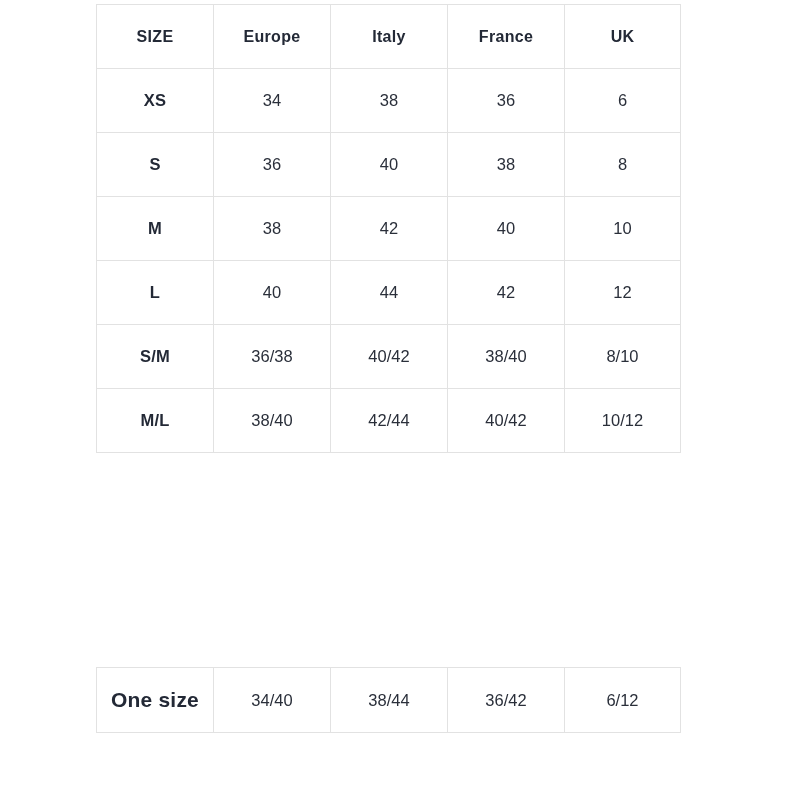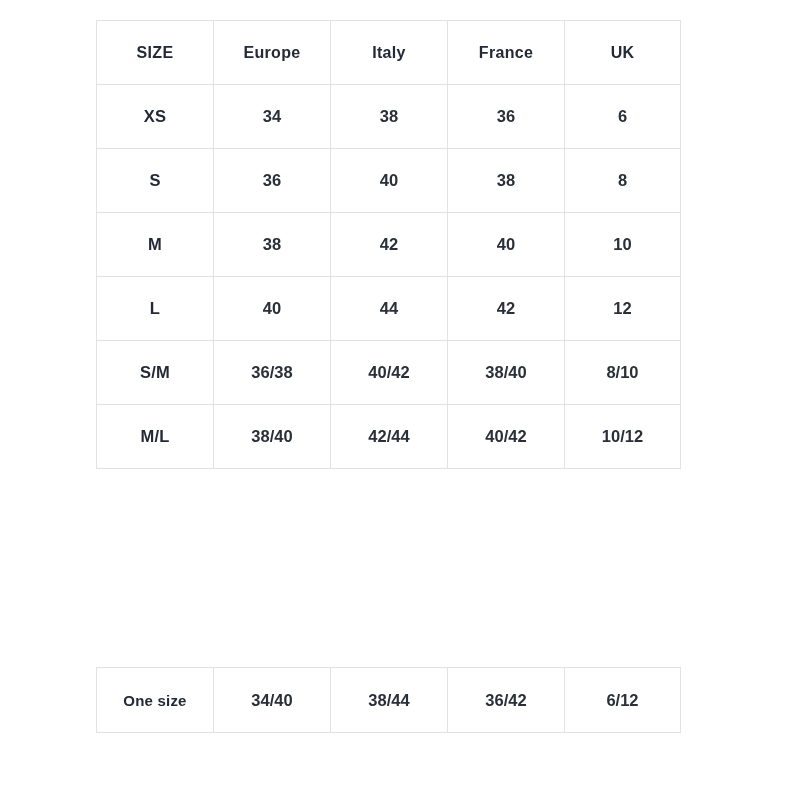--- a/index.html
+++ b/index.html
@@ -18,21 +18,21 @@
     position: relative;
     width: 800px;
     height: 800px;
     box-sizing: border-box;
   }
   .table-wrap {
     position: absolute;
     left: 96px;
     width: 584px;
   }
-  #main-table-wrap { top: 20px; }
+  #main-table-wrap { top: 4px; }
   #secondary-table-wrap { top: 667px; }
 
   table.size-table {
     border-collapse: collapse;
     width: 584px;
     table-layout: fixed;
   }
   table.size-table td, table.size-table th {
     border: 1px solid #e2e2e2;
     text-align: center;
@@ -46,30 +46,30 @@
     font-weight: bold;
     font-size: 16px;
     letter-spacing: 0.3px;
   }
   table.size-table td.rowlabel {
     font-weight: bold;
     font-size: 16.5px;
     letter-spacing: 0.2px;
   }
   table.size-table td.value {
-    font-weight: bold;
+    font-weight: normal;
     color: #2a2f3a;
   }
   col.c0 { width: 117px; }
   col.c1 { width: 117px; }
   col.c2 { width: 117px; }
   col.c3 { width: 117px; }
   col.c4 { width: 116px; }
   #secondary-table td { height: 64px; }
-  #secondary-table td.rowlabel { font-size: 15px; }
+  #secondary-table td.rowlabel { font-size: 21px; }
 </style>
 </head>
 <body>
 
 <div class="page">
 
   <div class="table-wrap" id="main-table-wrap">
     <table class="size-table" id="main-table">
       <colgroup>
         <col class="c0">

